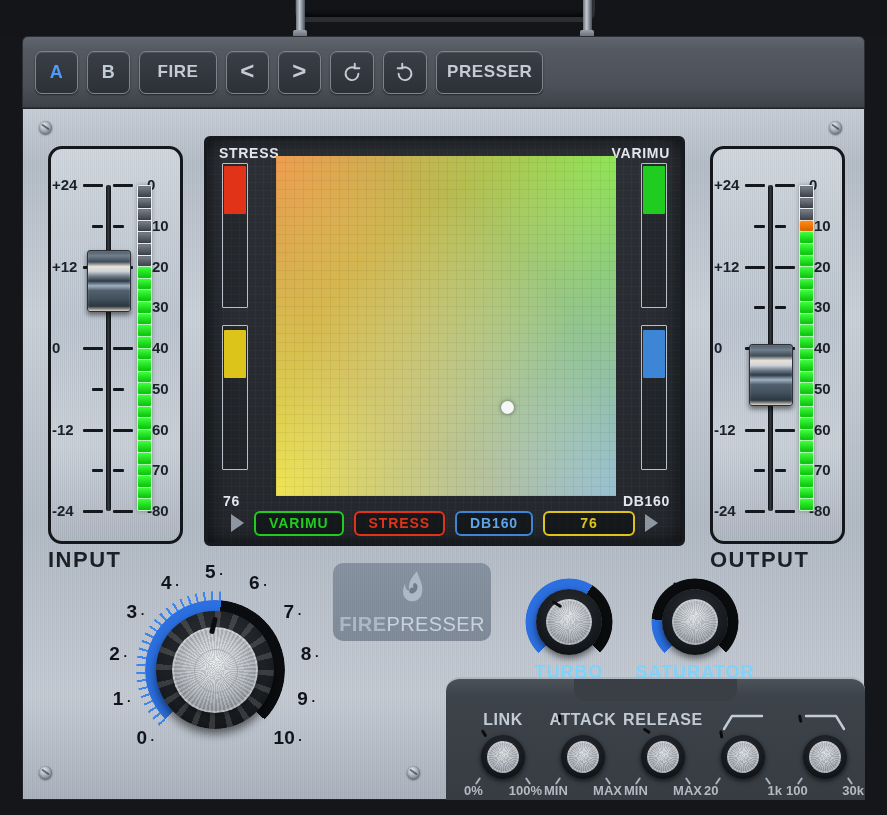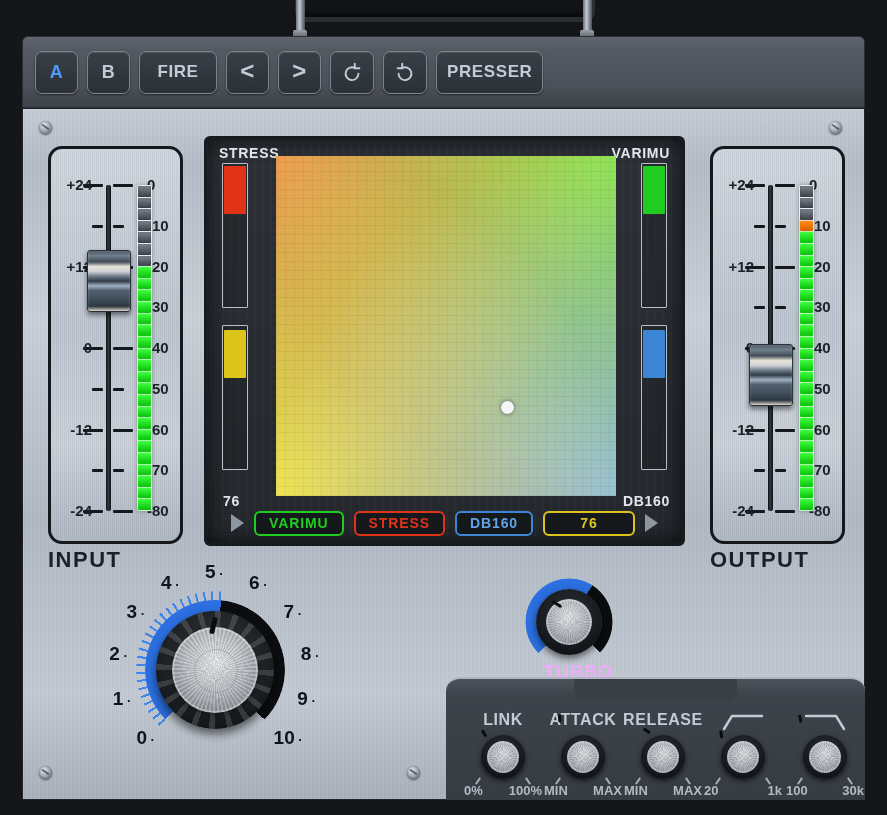--- a/index.html
+++ b/index.html
@@ -128,21 +128,21 @@
     position: absolute; height: 3px; background: #15191e; border-radius: 1px;
   }
   .tick.major { width: 20px; }
   .tick.minor { width: 11px; }
   .tick.l { left: 32px; }
   .tick.l.minor { left: 41px; }
   .tick.r { left: 62px; }
   .tick.r.minor { left: 62px; }
   .db-left {
     position: absolute; right: 88px; font-size: 15px; font-weight: bold;
-    color: #1c2128; text-align: right; width: 40px;
+    color: #1c2128; width: 40px;
   }
   .db-right {
     position: absolute; left: 96px; font-size: 15px; font-weight: bold;
     color: #1c2128; width: 36px;
   }
   .fader-cap {
     position: absolute; left: 36px; width: 44px; height: 62px;
     background: linear-gradient(180deg,#4f5a66 0%,#717e8c 8%,#3f4b57 18%,
                  #e8e3d8 26%, #cfd3d8 34%, #6e7c8b 42%, #2f3a45 50%,
                  #9fb0c2 58%, #52606d 66%, #41505d 80%, #2c363f 92%, #d8d2c4 100%);
@@ -380,22 +380,22 @@
     background:
       repeating-conic-gradient(from 0deg, rgba(255,255,255,.11) 0deg 4deg, rgba(0,0,0,.09) 4deg 8deg),
       radial-gradient(circle at 50% 38%, #e2e5e8 0%, #b2b7bd 48%, #888e95 80%, #c2c6cb 100%);
     box-shadow: inset 0 0 0 2px rgba(255,255,255,.3);
   }
   .mk-pointer {
     position: absolute; width: 11px; height: 3px; background: #0b0d10; border-radius: 2px;
     left: 28px; top: 19px; transform-origin: -5px 50%;
   }
   .mk-label {
-    position: absolute; top: 84px; width: 88px; text-align: right;
-    font-size: 18px; font-weight: bold; letter-spacing: 1px; color: #f0abfc;
+    position: absolute; top: 84px; width: 88px; text-align: center;
+    font-size: 18px; font-weight: bold; letter-spacing: 1px; color: #7dd3fc;
   }
 
   
   .detector {
     position: absolute; left: 446px; top: 677px; width: 419px; height: 123px;
     background: linear-gradient(180deg,#4c525a 0%,#3d434a 14%,#373c43 100%);
     border-top: 2px solid #aeb6c1;
     border-radius: 14px 14px 0 0;
   }
   .det-title {
@@ -674,30 +674,49 @@
         <div class="knob-num" style="left: 52.9629px; top: 6.57237px;"><span>4</span><span class="pip"> ·</span></div>
         <div class="knob-num" style="left: 97px; top: -4px;"><span>5</span><span class="pip"> ·</span></div>
         <div class="knob-num" style="left: 141.037px; top: 6.57237px;"><span>6</span><span class="pip"> ·</span></div>
         <div class="knob-num" style="left: 175.475px; top: 35.9848px;"><span>7</span><span class="pip"> ·</span></div>
         <div class="knob-num" style="left: 192.806px; top: 77.8259px;"><span>8</span><span class="pip"> ·</span></div>
         <div class="knob-num" style="left: 189.252px; top: 122.975px;"><span>9</span><span class="pip"> ·</span></div>
         <div class="knob-num" style="left: 165.589px; top: 161.589px;"><span>10</span><span class="pip"> ·</span></div>
       </div>
   </div>
 
+  <div class="logo">
+    <span>
+      <svg width="40" height="40" viewBox="0 0 48 48">
+        <path d="M30 4 C33 14 38 20 36 30 C34 40 24 42 18 38 C11 33 13 24 16 18 C15 25 19 28 21 27 C18 20 24 10 30 4 Z" fill="#aeb9c6"></path>
+        <path d="M27 18 C32 19 32 27 26 30 C22 32 20 29 21 26 C22 23 25 23 26 24 C25 21 25 19 27 18 Z" fill="#6d7c8d"></path>
+      </svg>
+    </span>
+    <div class="logo-text">
+      <span class="a">FIRE</span><span class="b">PRESSER</span>
+    </div>
+  </div>
 
   <div class="midknob" style="left:525px; top:578px;">
     <div class="mk-arc" id="turbo-arc" style="background: conic-gradient(from 225deg, rgb(43, 111, 224) 0deg, rgb(43, 111, 224) 167.4deg, rgb(10, 12, 14) 167.4deg, rgb(10, 12, 14) 270deg, rgba(0, 0, 0, 0) 270deg, rgba(0, 0, 0, 0) 360deg);"></div>
     <div class="mk-body">
       <div class="mk-cap"></div>
     </div>
     <div class="mk-pointer" id="turbo-ptr" style="transform: rotate(32.4deg);"></div>
     <div class="mk-label">TURBO</div>
   </div>
 
+  <div class="midknob" style="left:651px; top:578px;">
+    <div class="mk-arc" id="sat-arc" style="background: conic-gradient(from 225deg, rgb(43, 111, 224) 0deg, rgb(43, 111, 224) 48.6deg, rgb(10, 12, 14) 48.6deg, rgb(10, 12, 14) 270deg, rgba(0, 0, 0, 0) 270deg, rgba(0, 0, 0, 0) 360deg);"></div>
+    <div class="mk-body">
+      <div class="mk-cap"></div>
+    </div>
+    <div class="mk-pointer" id="sat-ptr" style="transform: rotate(-86.4deg);"></div>
+    <div class="mk-label" style="width:130px;left:-21px;">SATURATOR</div>
+  </div>
 
   <div class="detector">
     <div class="det-title-bg"></div>
 
     <div class="dk" style="left:18px; top:32px;">
       <div class="dk-label">LINK</div>
       <div class="dk-knob">
           <div class="dk-cap"></div>
         </div>
       <div class="dk-pointer" id="dp0" style="transform: rotate(59.4deg);"></div>

